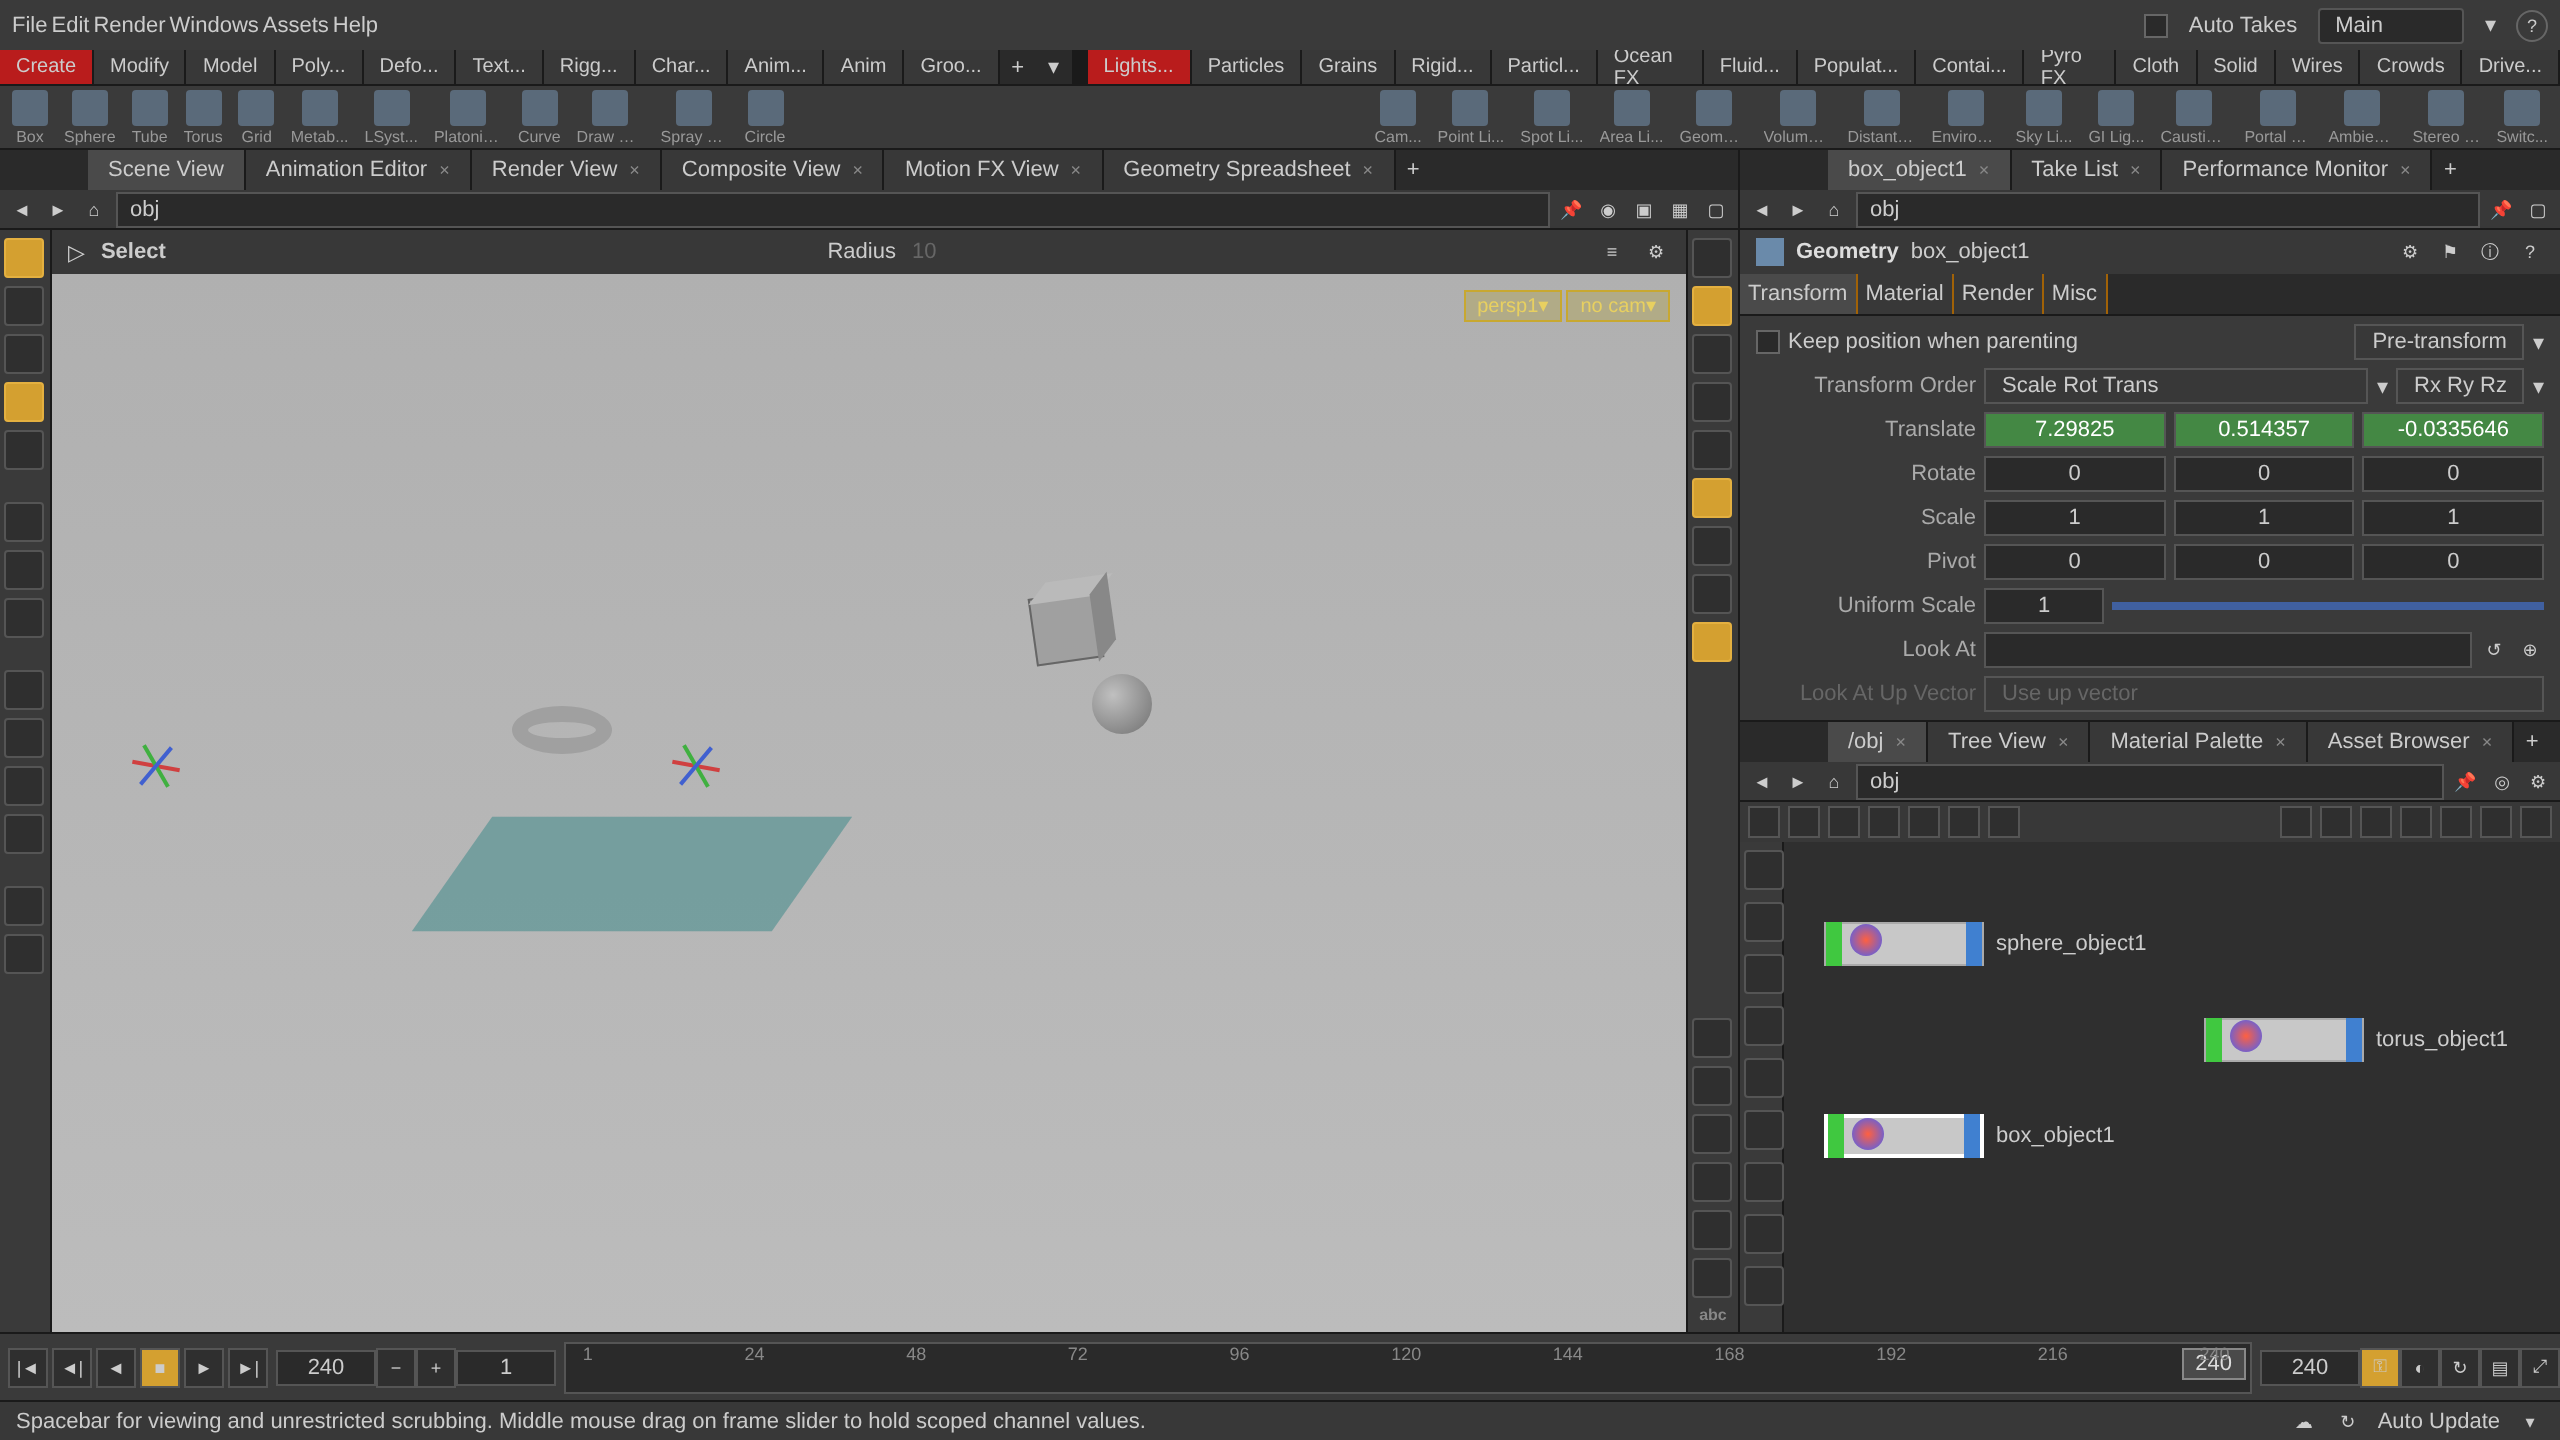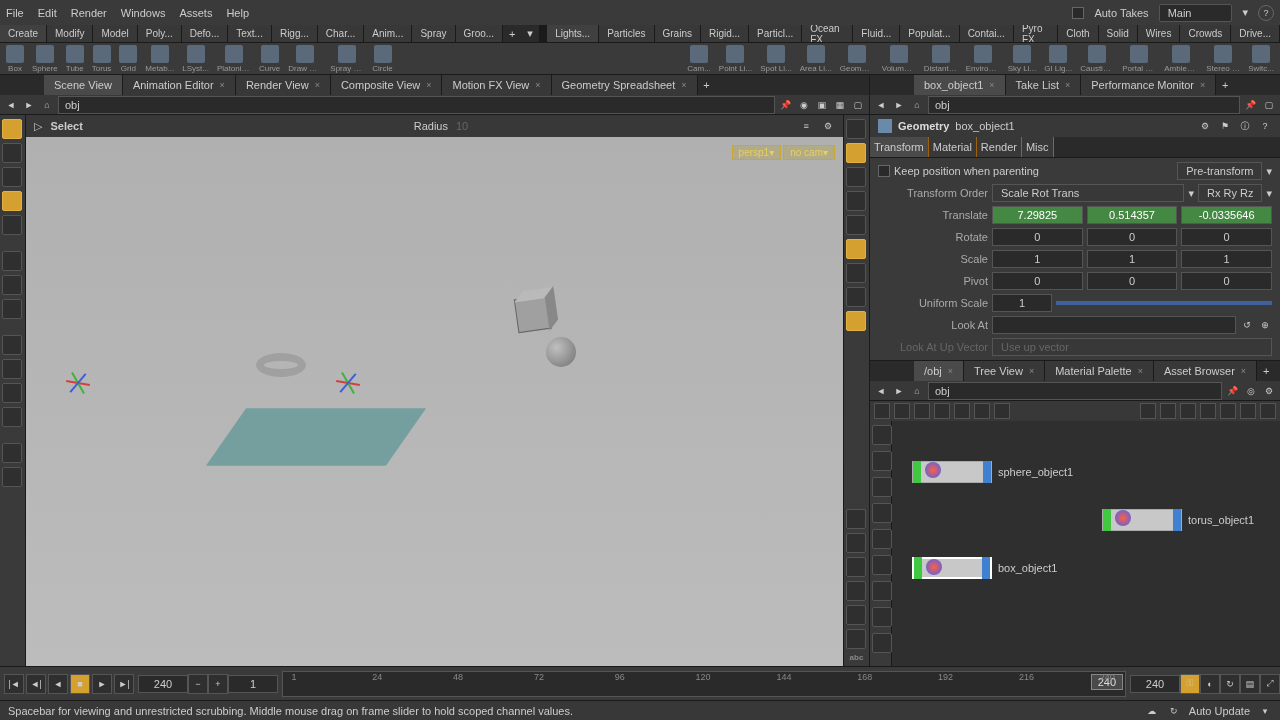--- a/index.html
+++ b/index.html
@@ -1,25 +1,25 @@
 <!DOCTYPE html>
 <html><head>
 <meta charset="utf-8">
 <style>
 * { margin: 0; padding: 0; box-sizing: border-box; font-family: sans-serif; font-size: 11px; color: #ccc; user-select: none; }
 body { background: #3a3a3a; width: 1280px; height: 720px; overflow: hidden; display: flex; flex-direction: column; }
-.menubar { height: 25px; background: #3a3a3a; display: flex; align-items: center; padding: 0 6px; gap: 14px; }
+.menubar { height: 25px; background: #3a3a3a; display: flex; align-items: center; padding: 0 6px; gap: 2px; }
 .menubar span { cursor: pointer; }
 .menubar-right { margin-left: auto; display: flex; align-items: center; gap: 10px; }
 .take-dd { background: #2a2a2a; border: 1px solid #555; padding: 2px 40px 2px 8px; border-radius: 2px; }
 .icon-btn { width: 16px; height: 16px; border: 1px solid #666; border-radius: 50%; display: flex; align-items: center; justify-content: center; font-size: 9px; }
 
 .shelf-tabs { height: 18px; background: #2a2a2a; display: flex; align-items: stretch; border-bottom: 1px solid #1a1a1a; }
 .shelf-tab { padding: 2px 8px; background: #383838; border-right: 1px solid #1a1a1a; font-size: 10px; cursor: pointer; display: flex; align-items: center; }
-.shelf-tab.active { background: #404040; }
+.shelf-tab.active { background: #b91c1c; }
 .shelf-add { width: 18px; display: flex; align-items: center; justify-content: center; }
 .shelf-divider { width: 8px; background: #1a1a1a; }
 
 .shelf-tools { height: 32px; background: #3a3a3a; display: flex; align-items: center; padding: 2px 4px; gap: 4px; border-bottom: 1px solid #1a1a1a; }
 .tool { display: flex; flex-direction: column; align-items: center; gap: 1px; padding: 0 2px; cursor: pointer; }
 .tool-icon { width: 18px; height: 18px; background: #5a6a7a; border-radius: 2px; }
 .tool-label { font-size: 8px; color: #999; white-space: nowrap; overflow: hidden; max-width: 34px; text-overflow: ellipsis; }
 
 .main-row { flex: 1; display: flex; min-height: 0; }
 
@@ -126,21 +126,21 @@
   <div id="shelf-left-tabs" style="display:flex">
       <div class="shelf-tab active">Create</div>
       <div class="shelf-tab">Modify</div>
       <div class="shelf-tab">Model</div>
       <div class="shelf-tab">Poly...</div>
       <div class="shelf-tab">Defo...</div>
       <div class="shelf-tab">Text...</div>
       <div class="shelf-tab">Rigg...</div>
       <div class="shelf-tab">Char...</div>
       <div class="shelf-tab">Anim...</div>
-      <div class="shelf-tab">Spray</div>
+      <div class="shelf-tab">Anim</div>
       <div class="shelf-tab">Groo...</div>
     </div>
   <div class="shelf-add">+</div>
   <div class="shelf-add">▾</div>
   <div class="shelf-divider"></div>
   <div id="shelf-right-tabs" style="display:flex;flex:1;overflow:hidden">
       <div class="shelf-tab active">Lights...</div>
       <div class="shelf-tab">Particles</div>
       <div class="shelf-tab">Grains</div>
       <div class="shelf-tab">Rigid...</div>

